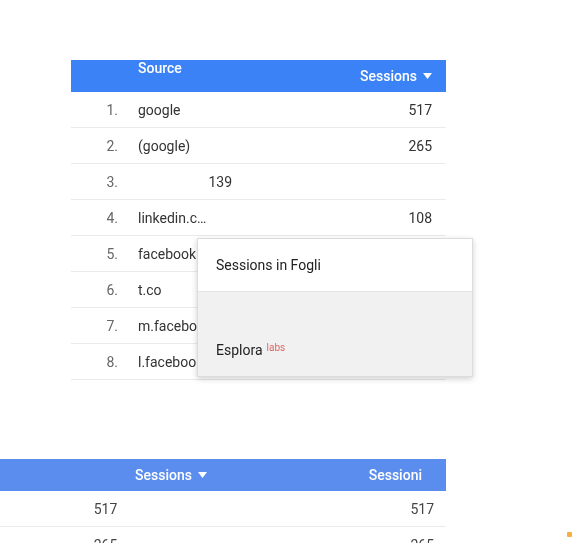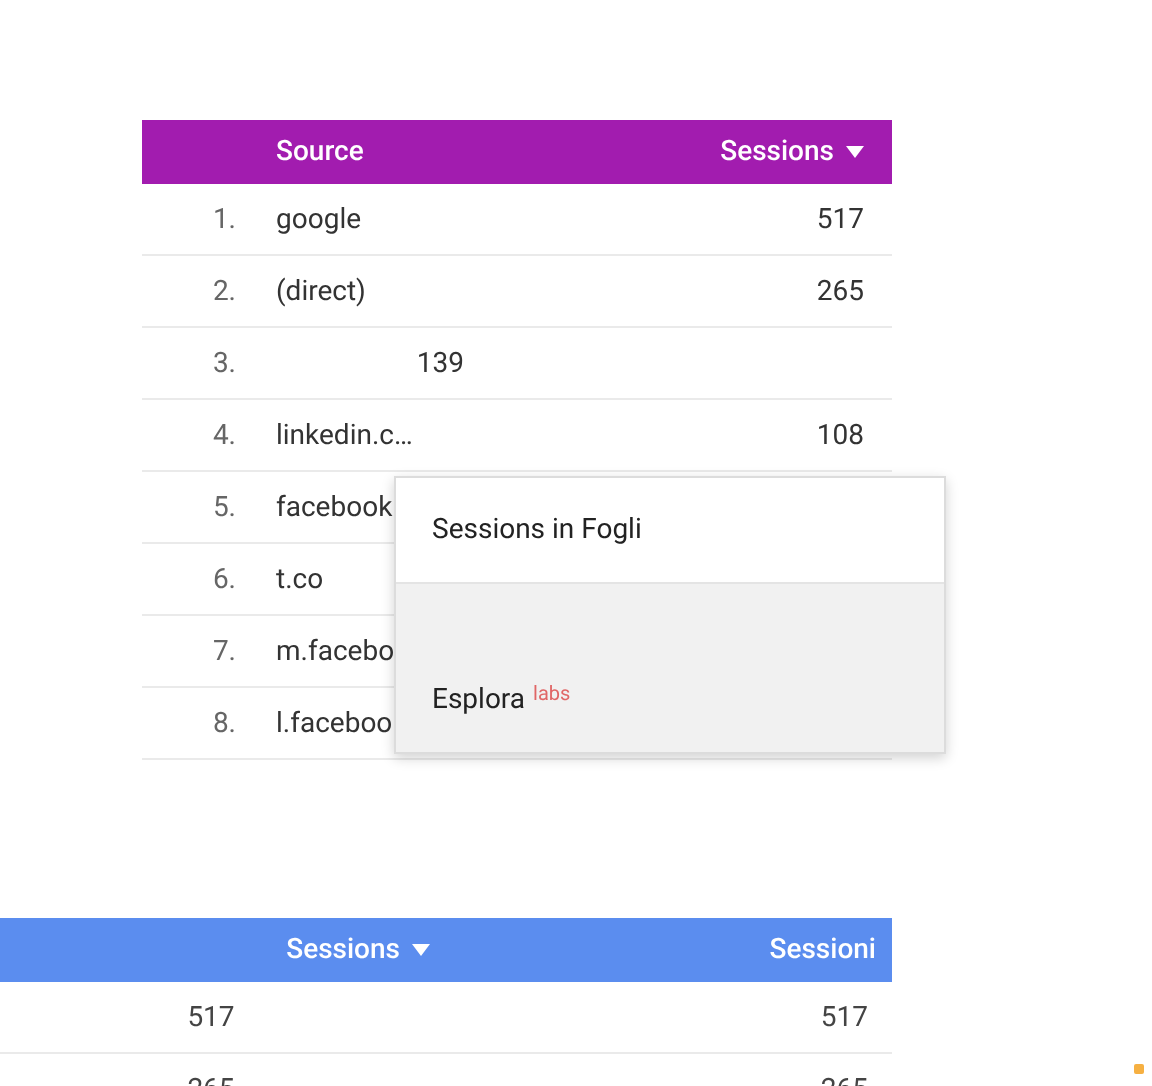--- a/index.html
+++ b/index.html
@@ -13,25 +13,24 @@
       background: #fff;
       overflow: hidden;
     }
     .table1 {
       position: absolute;
       left: 71px;
       top: 60px;
       width: 375px;
     }
     .thead {
-      background: #a21caf;
+      background: #3b82f6;
       color: #fff;
       height: 32px;
       display: flex;
-      align-items: center;
       width: 100%;
     }
     .th-num { width: 65px; }
     .th-source { flex: 1; padding-left: 2px; font-weight: 500; }
     .th-sessions {
       width: 110px;
       text-align: right;
       padding-right: 14px;
       font-weight: 500;
       display: flex;
@@ -87,21 +86,21 @@
       padding-right: 8px;
       display: flex;
       justify-content: flex-end;
       align-items: center;
       gap: 6px;
       font-weight: 500;
     }
     .th2-sessions2 {
       flex: 1;
       text-align: right;
-      padding-right: 8px;
+      padding-right: 24px;
       font-weight: 500;
     }
     .trow2 {
       display: flex;
       height: 36px;
       align-items: center;
       border-bottom: 1px solid #eaeaea;
     }
     .td2 {
       flex: 1;
@@ -168,21 +167,21 @@
     </div>
   </div>
   <div id="t1body">
       <div class="trow">
         <div class="td-num">1.</div>
         <div class="td-source">google</div>
         <div class="td-sessions">517</div>
       </div>
       <div class="trow">
         <div class="td-num">2.</div>
-        <div class="td-source">(direct)</div>
+        <div class="td-source">(google)</div>
         <div class="td-sessions">265</div>
       </div>
       <div class="trow">
         <div class="td-num">3.</div>
         <div class="td-sessions">139</div>
       </div>
       <div class="trow">
         <div class="td-num">4.</div>
         <div class="td-source">linkedin.c…</div>
         <div class="td-sessions">108</div>

